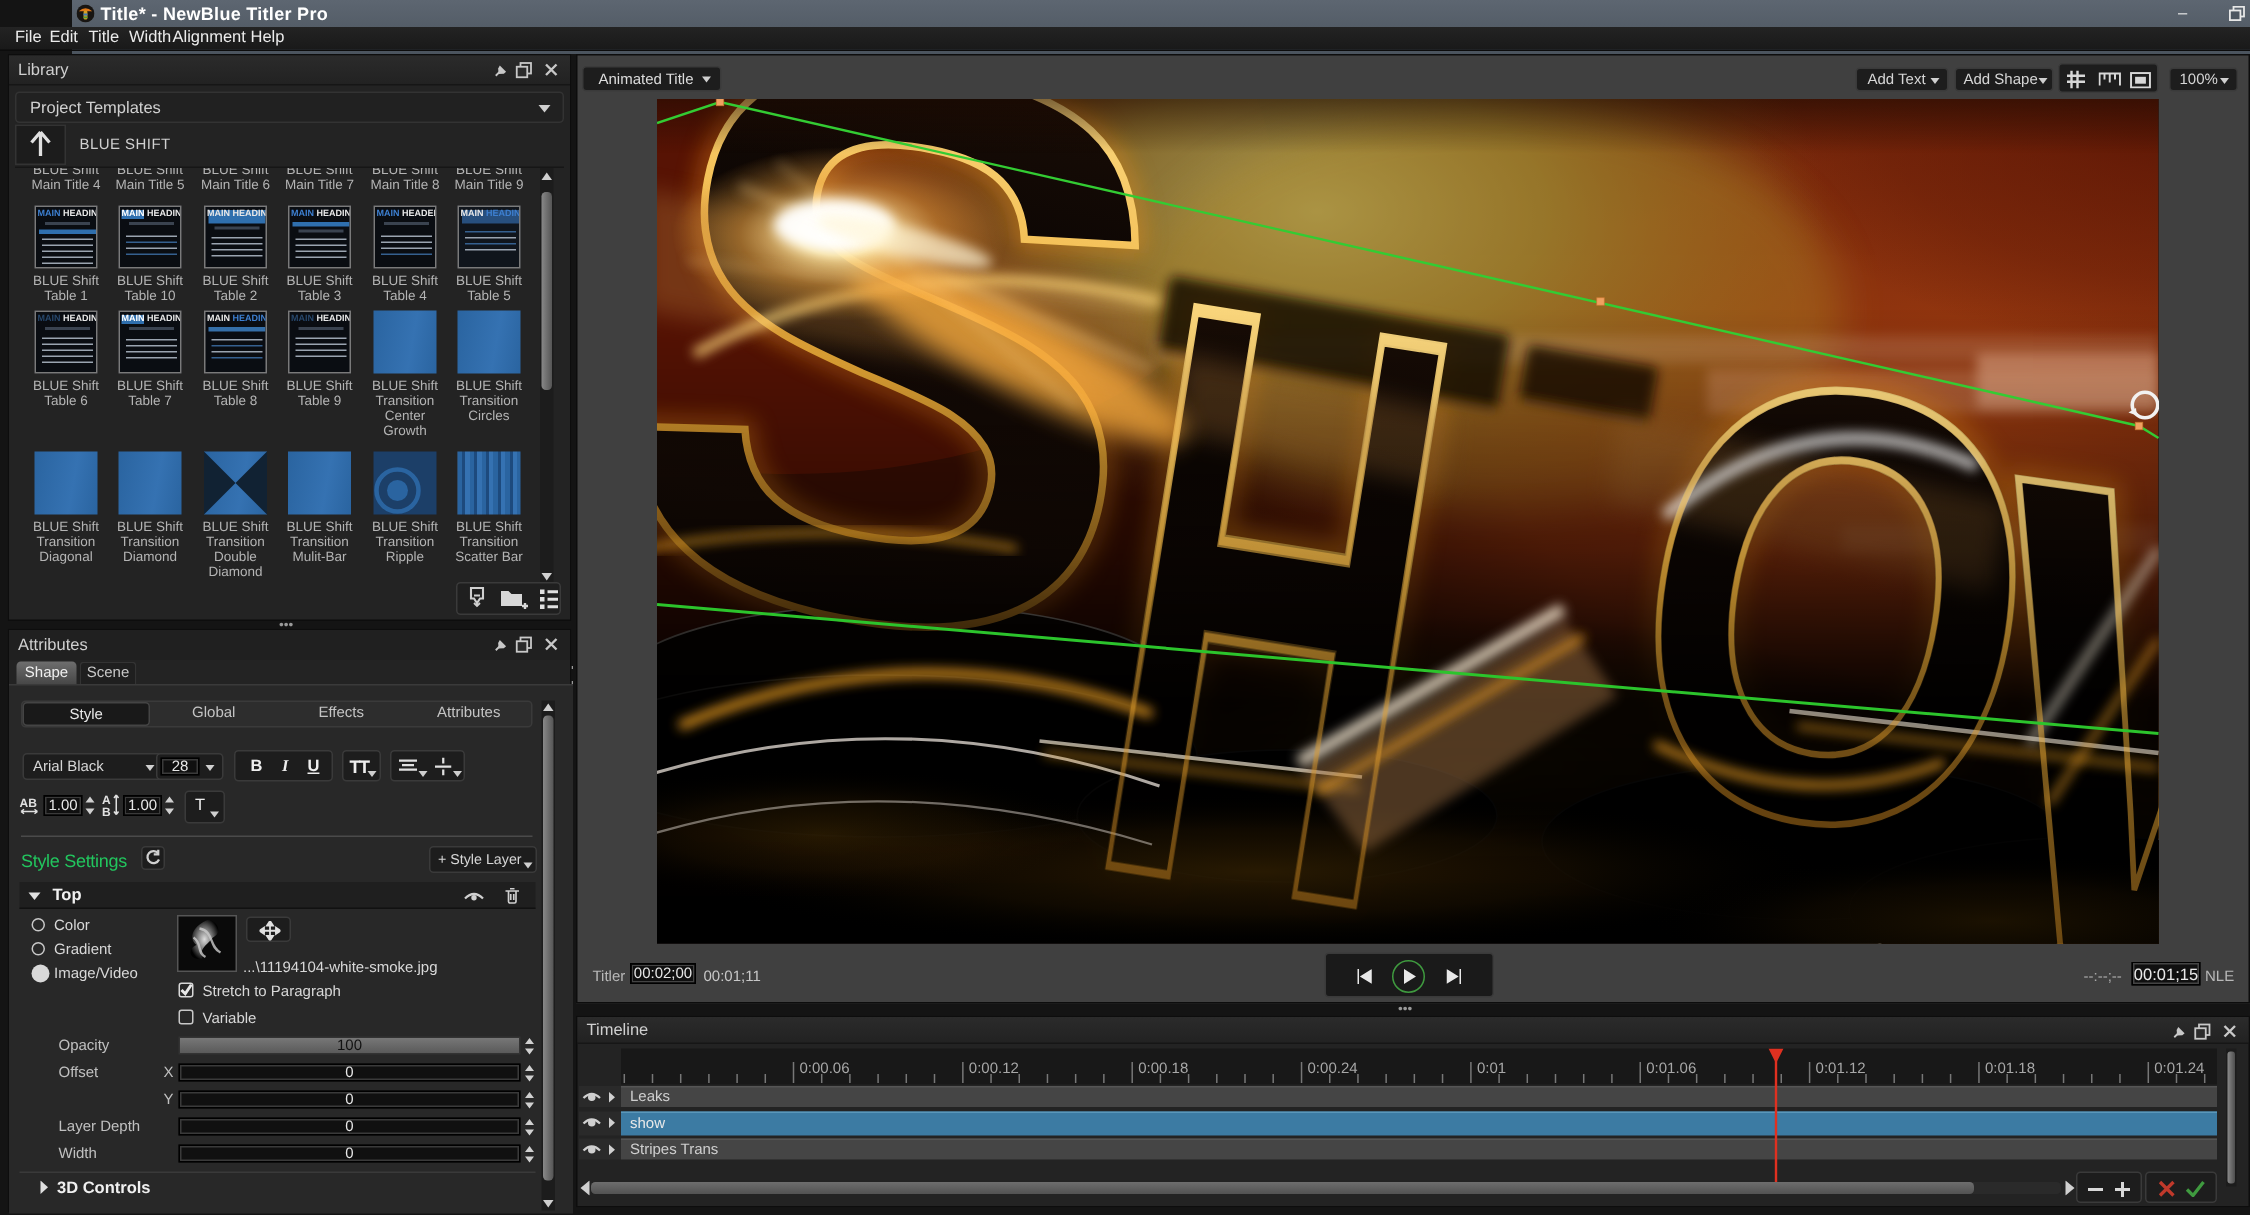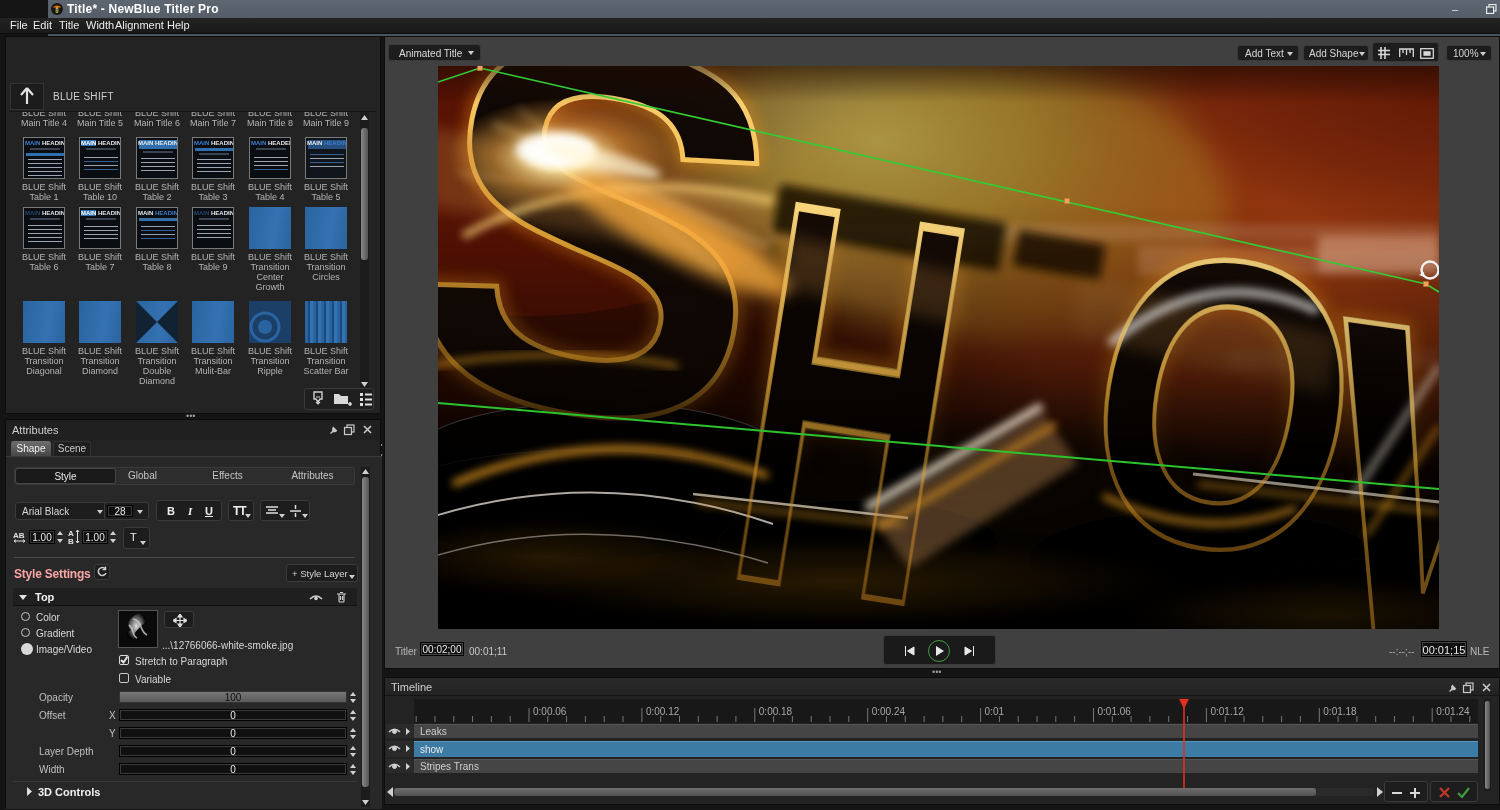--- a/index.html
+++ b/index.html
@@ -52,21 +52,35 @@
   <div class="abs" id="menubar">
     <span style="left:10px">File</span>
       <span style="left:33px">Edit</span>
     <span style="left:59px">Title</span>
       <span style="left:86px">Width</span>
     <span style="left:115px">Alignment</span>
       <span style="left:167px">Help</span>
   </div>
 
   <div class="panel" id="library" style="left:5px;top:36px;width:376px;height:378px;">
-
+    <div class="phead">
+        <div class="pt">Library</div>
+      <svg class="picons" viewBox="0 0 46 12">
+        <path d="M2.5 9.5 L5.5 6.5" stroke="#c8c8c8" stroke-width="1.2" fill="none"></path>
+          <path d="M5.2 2.6 L9.4 6.8 L7.9 8.1 L4.4 8.4 L4.1 4.6 Z" fill="#c8c8c8"></path>
+        <rect x="19" y="1" width="7" height="7" fill="none" stroke="#c8c8c8" stroke-width="1.2"></rect>
+        <rect x="16.5" y="3.5" width="7" height="7" fill="#2b2b2b" stroke="#c8c8c8" stroke-width="1.2"></rect>
+        <path d="M36 2 l7 7 m0 -7 l-7 7" stroke="#c8c8c8" stroke-width="1.6"></path>
+      </svg>
+    </div>
+
+    <div class="btn" style="left:4px;top:24px;width:366px;height:21px;border-color:#333;background:#212121">
+      <span style="position:absolute;left:9px;top:4px;font-size:11px;color:#d0d0d0">Project Templates</span>
+      <span class="arrow-dn" style="position:absolute;right:8px;top:8px"></span>
+    </div>
 
     <div class="abs" style="left:4px;top:46px;width:34px;height:27px;background:#1c1c1c;border:1px solid #333">
       <svg width="32" height="25" viewBox="0 0 32 25">
           <path d="M16 4 v16 M16 4 l-6 7 M16 4 l6 7" stroke="#e0e0e0" stroke-width="2.2" fill="none"></path>
         </svg>
     </div>
     <div class="abs" style="left:47px;top:54px;font-size:10px;color:#d0d0d0;letter-spacing:.3px">BLUE SHIFT</div>
     <div class="abs" style="left:4px;top:74px;width:366px;height:1px;background:#161616"></div>
 
     <div class="abs" id="libgrid" style="left:4px;top:75px;width:350px;height:275px;overflow:hidden;">
@@ -324,21 +338,21 @@
         <path d="M36 2 l7 7 m0 -7 l-7 7" stroke="#c8c8c8" stroke-width="1.6"></path>
       </svg>
     </div>
     <div id="attrbody">
 
       <div class="abs" style="left:5px;top:21px;width:40px;height:15px;background:linear-gradient(#6e6e6e,#474747);border-radius:3px 3px 0 0;text-align:center;font-size:10px;color:#f0f0f0;line-height:15px">Shape</div>
       <div class="abs" style="left:47px;top:21px;width:38px;height:15px;background:#1f1f1f;border:1px solid #333;border-bottom:none;border-radius:3px 3px 0 0;text-align:center;font-size:10px;color:#c8c8c8;line-height:14px">Scene</div>
       <div class="abs" style="left:0px;top:36px;width:376px;height:353px;background:#282828;border-top:1px solid #3a3a3a"></div>
 
       <div class="abs" style="left:8px;top:47px;width:341px;height:18px;background:#2d2d2d;border:1px solid #3a3a3a;border-radius:3px">
-        <div class="abs" style="left:0;top:0;width:101px;height:16px;background:#191919;border-radius:3px;border:1px solid #444;text-align:center;font-size:10px;color:#e8e8e8;line-height:16px">Style</div>
+        <div class="abs" style="left:0;top:0;width:85px;height:16px;background:#191919;border-radius:3px;border:1px solid #444;text-align:center;font-size:10px;color:#e8e8e8;line-height:16px">Style</div>
         <div class="abs" style="left:85px;width:85px;text-align:center;font-size:10px;color:#c4c4c4;line-height:16px">Global</div>
         <div class="abs" style="left:170px;width:85px;text-align:center;font-size:10px;color:#c4c4c4;line-height:16px">Effects</div>
         <div class="abs" style="left:255px;width:85px;text-align:center;font-size:10px;color:#c4c4c4;line-height:16px">Attributes</div>
       </div>
 
       <div class="btn" style="left:9px;top:82px;width:94px;height:18px">
         <span style="position:absolute;left:6px;top:3px">Arial Black</span>
         <span class="arrow-dn" style="position:absolute;right:5px;top:7px;border-left-width:3.5px;border-right-width:3.5px;border-top-width:4px"></span>
       </div>
       <div class="btn" style="left:98px;top:82px;width:45px;height:18px">
@@ -381,21 +395,21 @@
       <span class="darkfield" style="left:76px;top:110px;width:26px;height:14px;line-height:14px">1.00</span>
       <svg width="8" height="14" style="position:absolute;left:103px;top:110px">
           <path d="M4 1 L7 5 H1 Z M4 13 L1 9 H7 Z" fill="#d0d0d0"></path>
         </svg>
       <div class="btn" style="left:117px;top:107px;width:27px;height:22px">
         <span style="position:absolute;left:6px;top:3px;font-size:11px;color:#eee">T</span>
         <span class="arrow-dn" style="position:absolute;right:3px;bottom:3px;border-left-width:3px;border-right-width:3px;border-top-width:4px"></span>
       </div>
       <div class="abs" style="left:8px;top:137px;width:341px;height:1px;background:#4a4a4a"></div>
 
-      <div class="abs" style="left:8px;top:147px;font-size:12px;font-weight:bold;color:#fca5a5;letter-spacing:-0.2px">Style Settings</div>
+      <div class="abs" style="left:8px;top:147px;font-size:12px;font-weight:normal;color:#22c55e;letter-spacing:-0.2px">Style Settings</div>
       <div class="abs" style="left:88px;top:144px;width:16px;height:16px;background:#1d1d1d;border:1px solid #3a3a3a;border-radius:3px">
         <svg width="12" height="12" style="position:absolute;left:1px;top:1px" viewBox="0 0 12 12">
             <path d="M9.5 3 A4 4 0 1 0 10 7" fill="none" stroke="#d0d0d0" stroke-width="1.5"></path>
             <path d="M9.5 0.5 v3 h-3" fill="none" stroke="#d0d0d0" stroke-width="1.5"></path>
           </svg>
       </div>
       <div class="btn" style="left:280px;top:144px;width:72px;height:18px">
         <span style="position:absolute;left:5px;top:3px;font-size:9.5px">+ Style Layer</span>
         <span class="arrow-dn" style="position:absolute;right:2px;bottom:2px;border-left-width:3px;border-right-width:3px;border-top-width:4px"></span>
       </div>
@@ -430,21 +444,21 @@
             </defs>
         <path d="M20 2 C10 6 6 14 12 19 C5 22 8 30 16 28 C13 22 19 19 23 14 C29 11 27 4 20 2 Z" fill="url(#smk)" opacity="0.95"></path>
         <path d="M14 8 C24 10 20 20 28 24 M10 14 C16 18 12 24 18 27" stroke="#ccc" stroke-width="1.6" fill="none" opacity="0.8"></path>
           </svg>
       </div>
       <div class="btn" style="left:158px;top:191px;width:30px;height:17px">
         <svg width="14" height="13" style="position:absolute;left:8px;top:2px">
             <path d="M7 0 L9 3 H5 Z M7 13 L5 10 H9 Z M0 6.5 L3 4.5 V8.5 Z M14 6.5 L11 8.5 V4.5 Z M7 2 V11 M1 6.5 H13" stroke="#e0e0e0" stroke-width="1.2" fill="#e0e0e0"></path>
           </svg>
       </div>
-      <div class="lbl" style="left:156px;top:220px;color:#d8d8d8">...\12766066-white-smoke.jpg</div>
+      <div class="lbl" style="left:156px;top:220px;color:#d8d8d8">...\11194104-white-smoke.jpg</div>
 
       <div class="abs" style="left:113px;top:235px;width:10px;height:10px;border:1.5px solid #d8d8d8;border-radius:2px">
         <svg width="10" height="10" style="position:absolute;left:-1px;top:-1px">
             <path d="M2 5 l2.5 2.5 L8.5 1.5" stroke="#e8e8e8" stroke-width="2" fill="none"></path>
           </svg>
       </div>
       <div class="lbl" style="left:129px;top:236px;color:#d8d8d8">Stretch to Paragraph</div>
       <div class="abs" style="left:113px;top:253px;width:10px;height:10px;border:1.5px solid #c8c8c8;border-radius:2px"></div>
       <div class="lbl" style="left:129px;top:254px;color:#d8d8d8">Variable</div>
 

